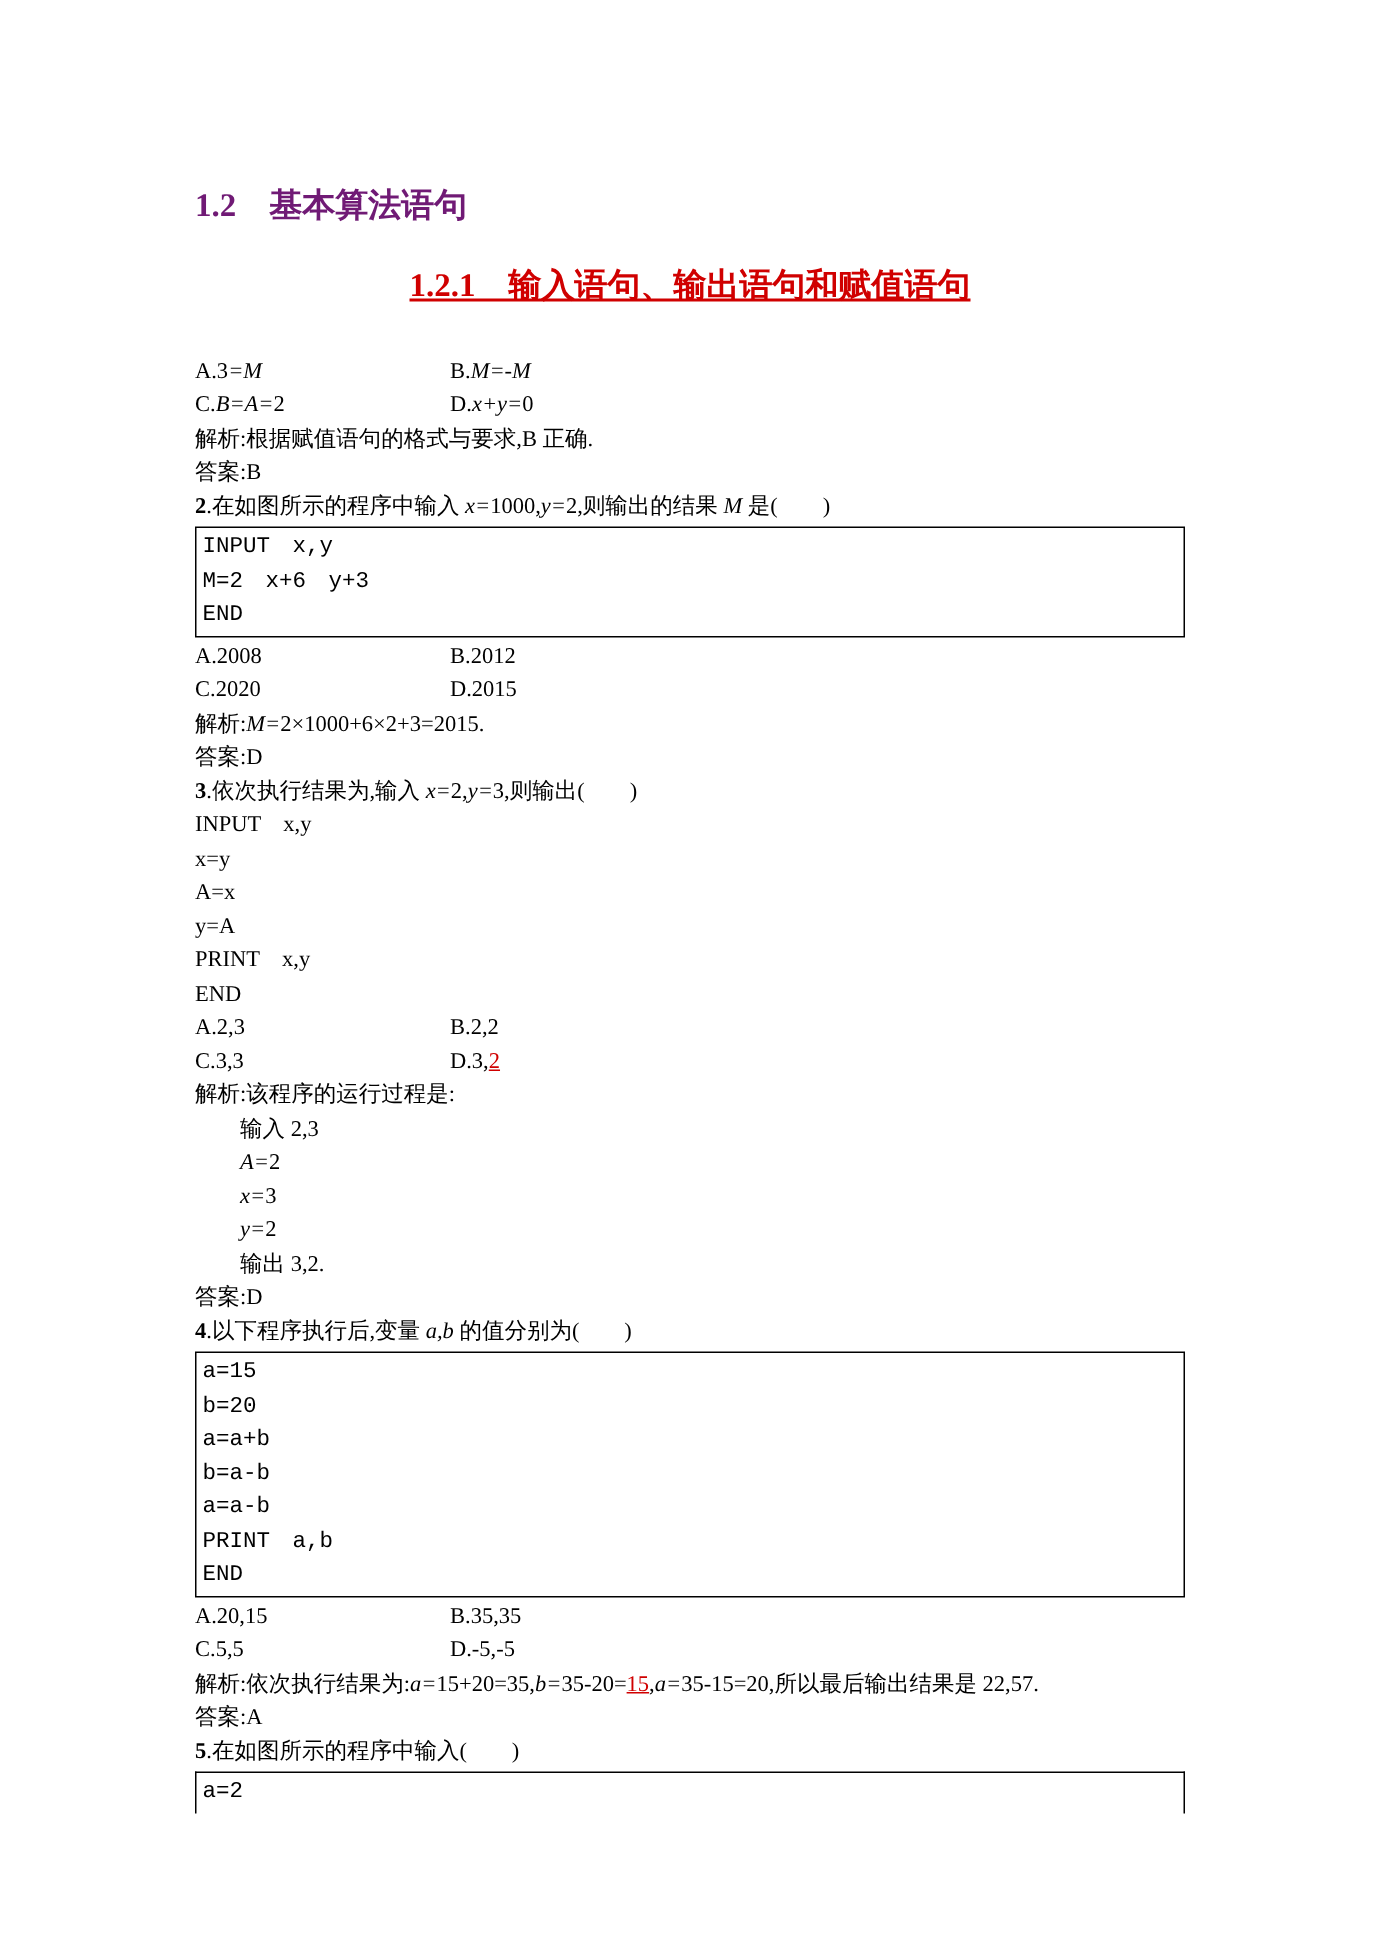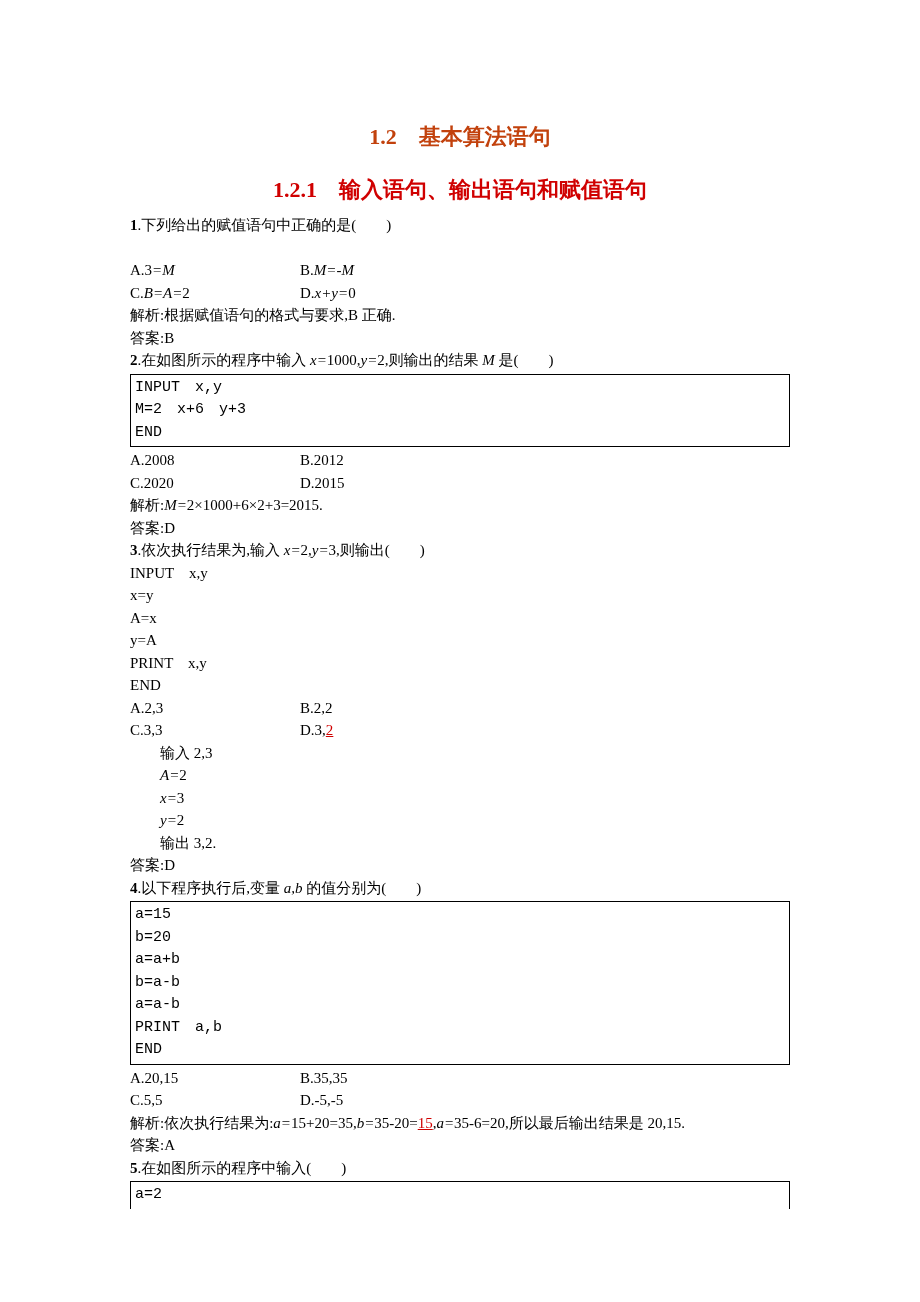--- a/index.html
+++ b/index.html
@@ -11,32 +11,32 @@
     color: #000;
     line-height: 1.5;
   }
   .page {
     width: 920px;
     min-height: 1302px;
     box-sizing: border-box;
     padding: 120px 130px 60px 130px;
   }
   .title-main {
-    text-align: center;
     font-size: 22px;
     font-weight: bold;
-    color: #c2410c;
+    color: #701a75;
     margin-bottom: 20px;
   }
   .title-sub {
     text-align: center;
     font-size: 22px;
     font-weight: bold;
     color: #d00000;
     margin-bottom: 8px;
+    text-decoration: underline;
   }
   .content {
     font-size: 15px;
   }
   .line { margin: 0; }
   .bold { font-weight: bold; }
   .italic { font-style: italic; }
   .opt-row { display: flex; }
   .opt-cell { width: 170px; }
   .box {
@@ -50,23 +50,20 @@
 </style>
 </head>
 <body>
 
 <div class="page">
   <div class="title-main">1.2　基本算法语句</div>
   <div class="title-sub">1.2.1　输入语句、输出语句和赋值语句</div>
 
   <div class="content">
 
-    <p class="line">
-      <span class="bold">1</span><span>.下列给出的赋值语句中正确的是(　　)</span>
-    </p>
     <p class="line">&nbsp;</p>
     <div class="opt-row">
       <div class="opt-cell"><span>A.3</span><span class="italic">=M</span></div>
       <div class="opt-cell"><span>B.</span><span class="italic">M=-M</span></div>
     </div>
     <div class="opt-row">
       <div class="opt-cell"><span>C.</span><span class="italic">B=A=</span><span>2</span></div>
       <div class="opt-cell"><span>D.</span><span class="italic">x+y=</span><span>0</span></div>
     </div>
     <p class="line">解析:根据赋值语句的格式与要求,B 正确.</p>
@@ -103,20 +100,21 @@
     <p class="line">PRINT　x,y</p>
     <p class="line">END</p>
     <div class="opt-row">
       <div class="opt-cell">A.2,3</div>
       <div class="opt-cell">B.2,2</div>
     </div>
     <div class="opt-row">
       <div class="opt-cell">C.3,3</div>
       <div class="opt-cell"><span>D.3,</span><span class="red-u">2</span></div>
     </div>
+    <p class="line">解析:该程序的运行过程是:</p>
     <p class="line indent">输入 2,3</p>
     <p class="line indent"><span class="italic">A=</span><span>2</span></p>
     <p class="line indent"><span class="italic">x=</span><span>3</span></p>
     <p class="line indent"><span class="italic">y=</span><span>2</span></p>
     <p class="line indent">输出 3,2.</p>
     <p class="line">答案:D</p>
 
     <p class="line">
       <span class="bold">4</span><span>.以下程序执行后,变量 </span><span class="italic">a,b</span><span> 的值分别为(　　)</span>
     </p>
@@ -131,21 +129,21 @@
     </div>
     <div class="opt-row">
       <div class="opt-cell">A.20,15</div>
       <div class="opt-cell">B.35,35</div>
     </div>
     <div class="opt-row">
       <div class="opt-cell">C.5,5</div>
       <div class="opt-cell">D.-5,-5</div>
     </div>
     <p class="line">
-      <span>解析:依次执行结果为:</span><span class="italic">a=</span><span>15+20=35,</span><span class="italic">b=</span><span>35-20=</span><span class="red-u">15</span><span>,</span><span class="italic">a=</span><span>35-6=20,所以最后输出结果是 20,15.</span>
+      <span>解析:依次执行结果为:</span><span class="italic">a=</span><span>15+20=35,</span><span class="italic">b=</span><span>35-20=</span><span class="red-u">15</span><span>,</span><span class="italic">a=</span><span>35-15=20,所以最后输出结果是 22,57.</span>
     </p>
     <p class="line">答案:A</p>
 
     <p class="line">
       <span class="bold">5</span><span>.在如图所示的程序中输入(　　)</span>
     </p>
     <div class="box" style="border-bottom:none;">
       <p>a=2</p>
     </div>
 

